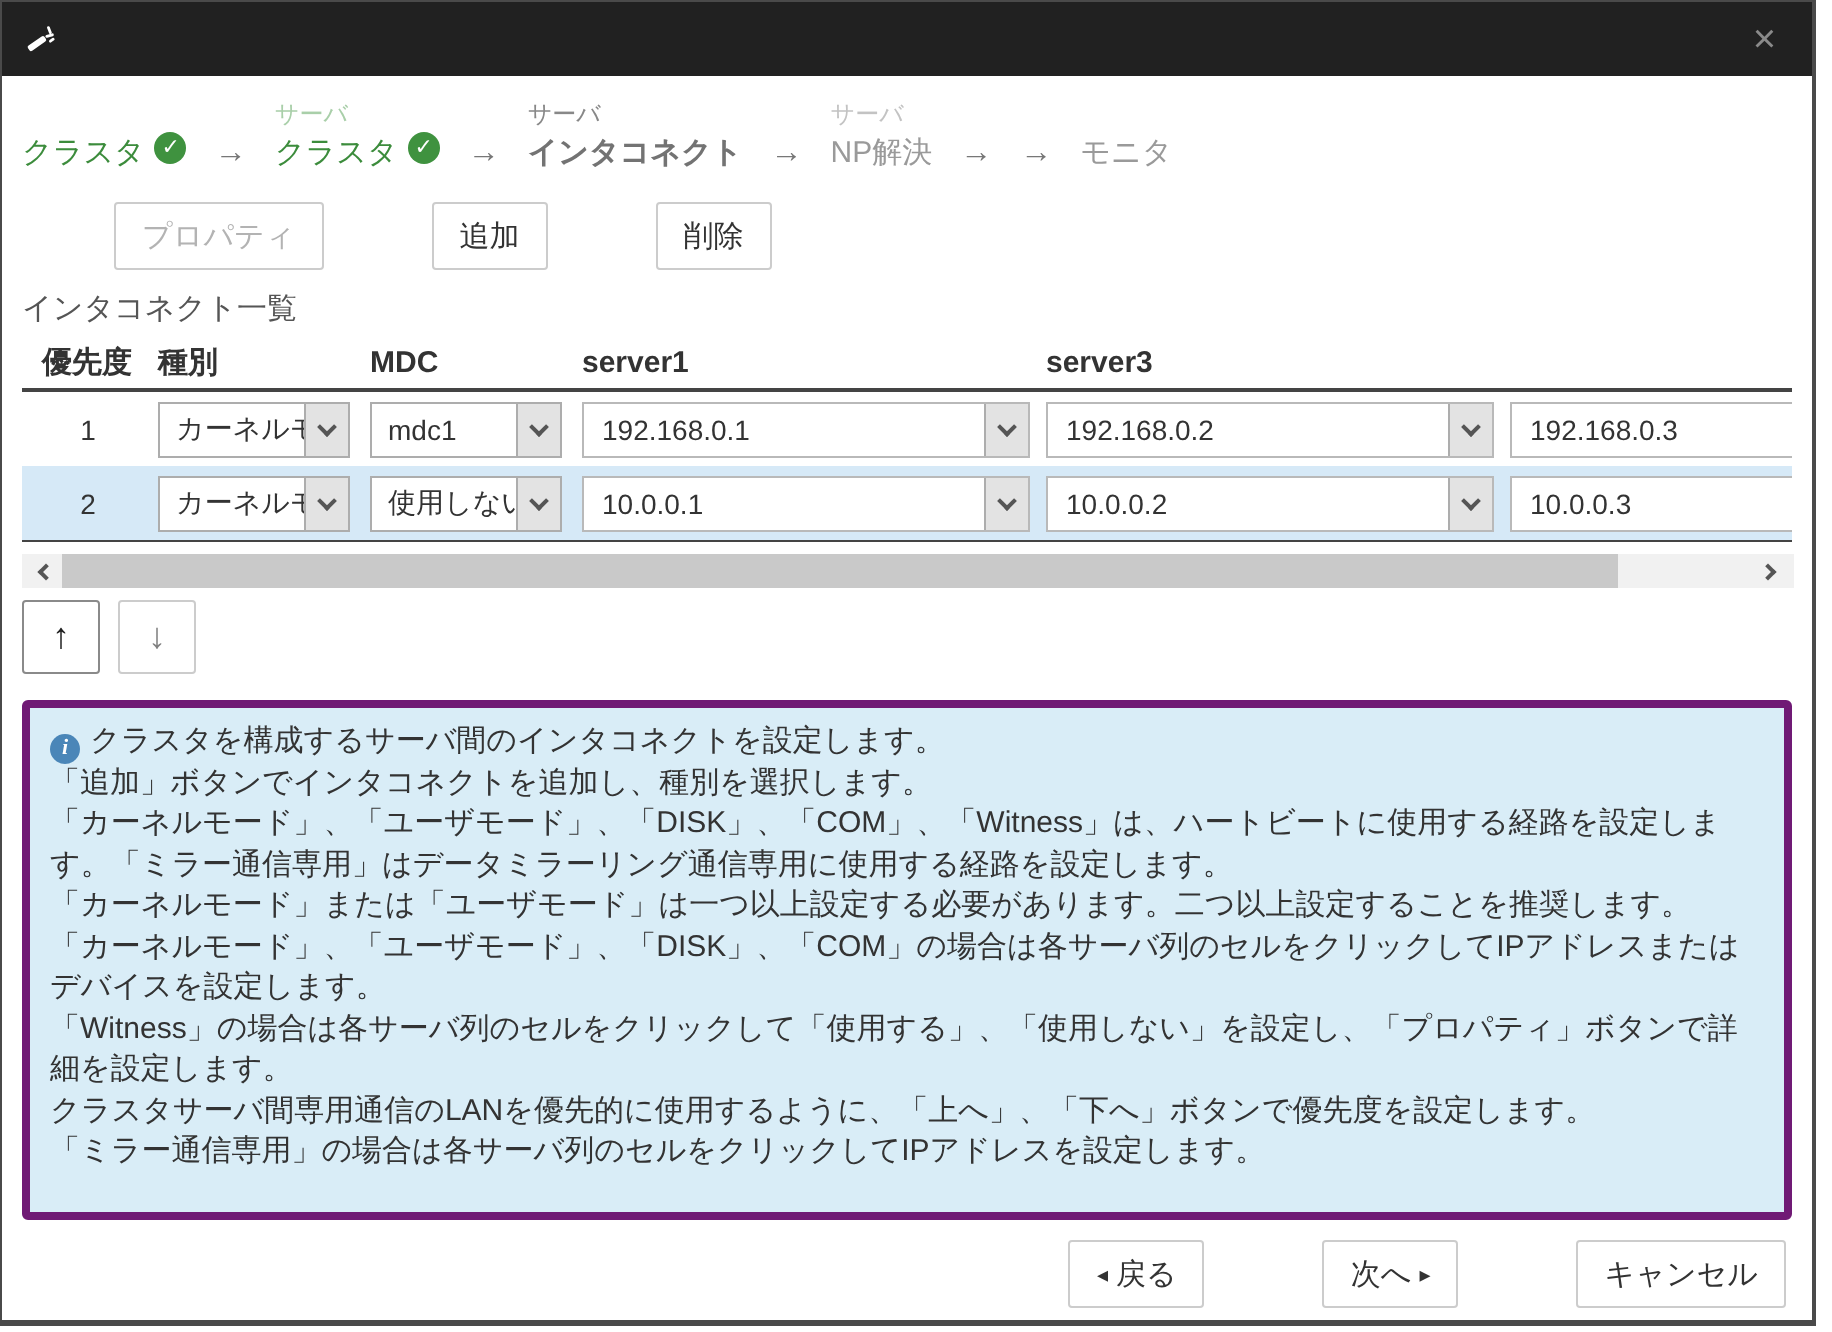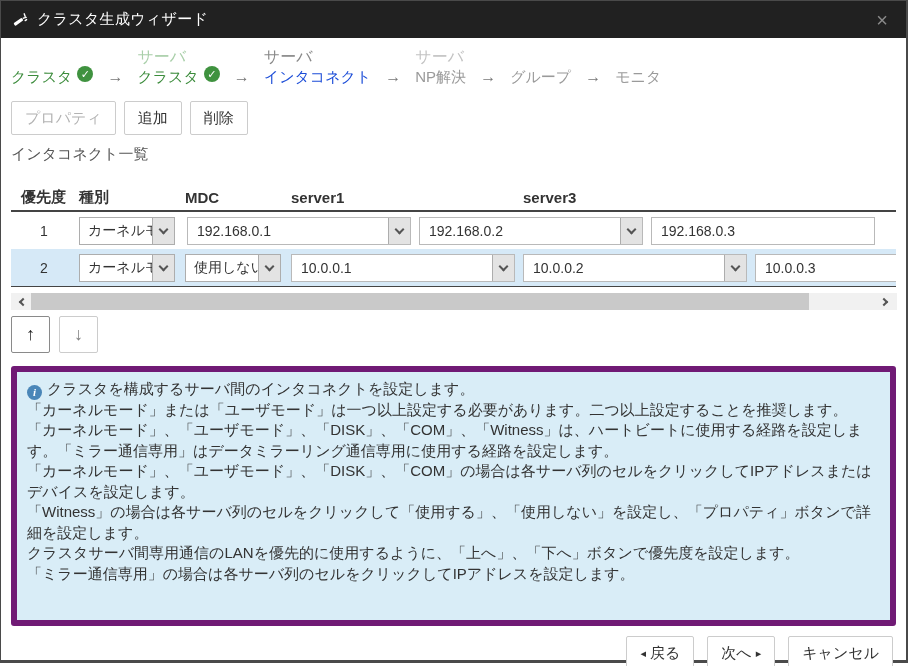--- a/index.html
+++ b/index.html
@@ -14,42 +14,42 @@
   .titlebar .wand { margin-right:8px; display:inline-flex; }
   .titlebar .title { font-size:15px; letter-spacing:.3px; }
   .titlebar .close { margin-left:auto; color:#8a8a8a; font-size:20px; line-height:1;
                      cursor:pointer; padding:0 6px; }
 
   .content { padding:0 10px; }
 
   
   .steps { display:flex; align-items:flex-end; margin-top:10px; gap:14px; }
   .step { display:flex; flex-direction:column; }
-  .step .sub { font-size:16px; height:18px; line-height:18px; }
+  .step .sub { font-size:12px; height:18px; line-height:18px; }
   .step .main { font-size:15px; height:22px; line-height:22px; display:flex; align-items:flex-start; gap:5px; }
   .step.done .main { color:#3c8c3c; }
   .step.done .sub { color:#a9cfa9; }
-  .step.current .main { color:#1d4ed8; font-weight:normal; }
+  .step.current .main { color:#737373; font-weight:bold; }
   .step.current .sub { color:#888; }
   .step.pending .main { color:#9a9a9a; }
   .step.pending .sub { color:#c3c3c3; }
   .stepArrow { color:#777; font-size:16px; font-weight:bold; height:22px; line-height:22px; }
   .check { width:16px; height:16px; border-radius:50%; background:#3f923f; color:#fff;
            font-size:11px; display:inline-flex; align-items:center; justify-content:center; }
 
   
   .toolbar { display:flex; gap:8px; margin-top:13px; }
   .btn { background:#fff; border:1px solid #ccc; border-radius:2px; font-size:15px;
          color:#333; padding:6px 13px; height:34px; display:inline-flex; align-items:center;
-         gap:4px; cursor:pointer; }
+         gap:4px; cursor:pointer;margin-left:46px; }
   .btn.disabled { color:#b3b3b3; }
 
   
   .caption { margin-top:10px; font-size:15px; color:#555; }
-  .tablewrap { width:100%; overflow:hidden; margin-top:20px; }
+  .tablewrap { width:100%; overflow:hidden; margin-top:4px; }
   .trow { display:flex; align-items:center; width:989px; }
   .thead { height:28px; border-bottom:2px solid #444; font-weight:bold; font-size:15px; color:#333; }
   .tbody { height:37px; font-size:14px; color:#333; }
   .tbody.selected { background:#d6e9f7; }
   .tbl-end { width:100%; border-bottom:1px solid #444; }
   .c-pri { width:66px; text-align:center; }
   .thead .c-pri { text-align:left; padding-left:10px; }
   .c-type { width:106px; padding-left:2px;font-family:Liberation Mono, monospace; }
   .c-mdc { width:104px; padding-left:2px; }
   .c-srv { width:232px; padding-left:4px; }
@@ -77,21 +77,21 @@
                     background:#c9c9c9; cursor:grab; }
 
   
   .updown { display:flex; gap:9px; margin-top:6px; }
   .movebtn { width:39px; height:37px; background:#fff; border:1px solid #ccc; border-radius:2px;
              font-size:18px; display:flex; align-items:center; justify-content:center; cursor:pointer; }
   .movebtn.up { border-color:#8a8a8a; color:#222; font-weight:bold; }
   .movebtn.down { color:#808080; }
 
   
-  .infobox { margin-top:13px; background:#d9edf7; border:6px solid #701a75; border-radius:3px;
+  .infobox { margin-top:13px; background:#d9edf7; border:4px solid #701a75; border-radius:3px;
              padding:7px 10px; font-size:15px; line-height:20.5px; color:#333; height:260px; overflow:hidden; }
   .info-icon { display:inline-flex; width:15px; height:15px; border-radius:50%; background:#4a86b8;
                color:#fff; font-size:11px; font-weight:bold; align-items:center; justify-content:center;
                vertical-align:-2px; margin-right:5px; font-family:"Liberation Serif",serif; font-style:italic; }
 
   
   .footer { display:flex; justify-content:flex-end; gap:13px; margin-top:10px; padding-right:3px; }
   .tri { font-size:11px; color:#333; }
 </style>
 </head>
@@ -103,21 +103,20 @@
     <span class="wand">
       <svg width="16" height="16" viewBox="0 0 16 16">
         <rect x="0.5" y="8.5" width="10" height="3.2" rx="1" fill="#fff" transform="rotate(-35 5 10)"></rect>
         <g stroke="#fff" stroke-width="1.4" stroke-linecap="round">
           <path d="M11.2 1.8 L12.2 4.4"></path>
             <path d="M10.4 6.2 L13.2 5.4"></path>
             <path d="M13.6 7.6 L12.2 8.6"></path>
         </g>
       </svg>
     </span>
-    <span class="title">クラスタ生成ウィザード</span>
     <span class="close">×</span>
   </div>
 
   <div class="content">
 
     <div class="steps">
       <div class="step done">
         <span class="sub"></span>
         <span class="main">
             <span>クラスタ</span>
@@ -140,26 +139,20 @@
           </span>
       </div>
       <div class="stepArrow">→</div>
       <div class="step pending">
         <span class="sub">サーバ</span>
         <span class="main">
             <span>NP解決</span>
           </span>
       </div>
       <div class="stepArrow">→</div>
-      <div class="step pending">
-        <span class="sub"></span>
-        <span class="main">
-            <span>グループ</span>
-          </span>
-      </div>
       <div class="stepArrow">→</div>
       <div class="step pending">
         <span class="sub"></span>
         <span class="main">
             <span>モニタ</span>
           </span>
       </div>
     </div>
 
     <div class="toolbar">
@@ -181,20 +174,28 @@
       <div class="trow tbody">
         <div class="c-pri">1</div>
         <div class="c-type">
           <div class="select">
             <span class="val">カーネルモ</span>
             <span class="chevbox">
                 <span class="chev"></span>
               </span>
           </div>
         </div>
+        <div class="c-mdc">
+          <div class="select">
+            <span class="val">mdc1</span>
+            <span class="chevbox">
+                <span class="chev"></span>
+              </span>
+          </div>
+        </div>
         <div class="c-srv">
           <div class="combo">
             <span class="val">192.168.0.1</span>
             <span class="chevbox">
                 <span class="chev"></span>
               </span>
           </div>
         </div>
         <div class="c-srv">
           <div class="combo">
@@ -270,22 +271,23 @@
       <button class="movebtn up">
           <span>↑</span>
         </button>
       <button class="movebtn down">
           <span>↓</span>
         </button>
     </div>
 
     <div class="infobox">
       <div><span class="info-icon">i</span><span>クラスタを構成するサーバ間のインタコネクトを設定します。</span></div>
+      <div>「追加」ボタンでインタコネクトを追加し、種別を選択します。</div>
+      <div>「カーネルモード」、「ユーザモード」、「DISK」、「COM」、「Witness」は、ハートビートに使用する経路を設定します。「ミラー通信専用」はデータミラーリング通信専用に使用する経路を設定します。</div>
       <div>「カーネルモード」または「ユーザモード」は一つ以上設定する必要があります。二つ以上設定することを推奨します。</div>
-      <div>「カーネルモード」、「ユーザモード」、「DISK」、「COM」、「Witness」は、ハートビートに使用する経路を設定します。「ミラー通信専用」はデータミラーリング通信専用に使用する経路を設定します。</div>
       <div>「カーネルモード」、「ユーザモード」、「DISK」、「COM」の場合は各サーバ列のセルをクリックしてIPアドレスまたはデバイスを設定します。</div>
       <div>「Witness」の場合は各サーバ列のセルをクリックして「使用する」、「使用しない」を設定し、「プロパティ」ボタンで詳細を設定します。</div>
       <div>クラスタサーバ間専用通信のLANを優先的に使用するように、「上へ」、「下へ」ボタンで優先度を設定します。</div>
       <div>「ミラー通信専用」の場合は各サーバ列のセルをクリックしてIPアドレスを設定します。</div>
     </div>
 
     <div class="footer">
       <button class="btn">
           <span class="tri">◂</span>
           <span>戻る</span>

